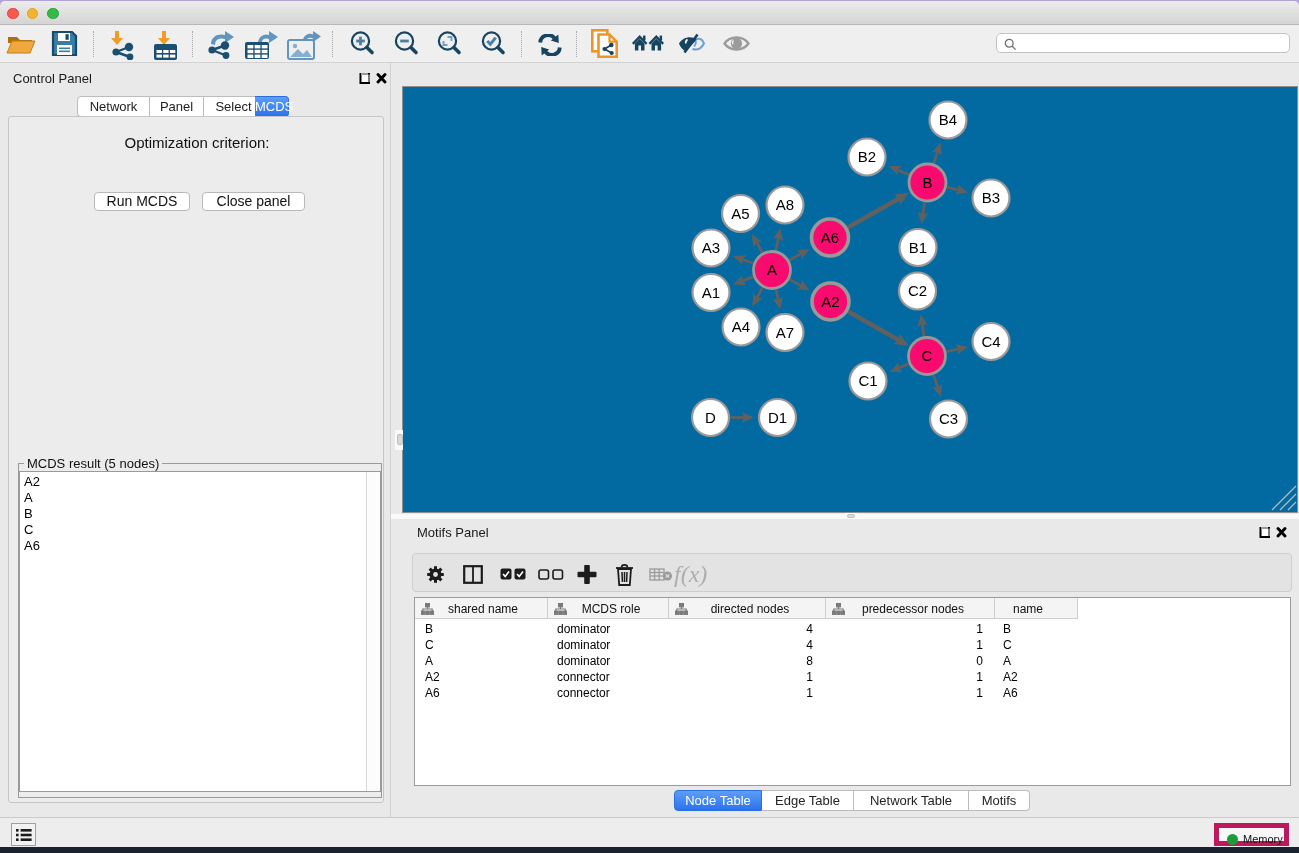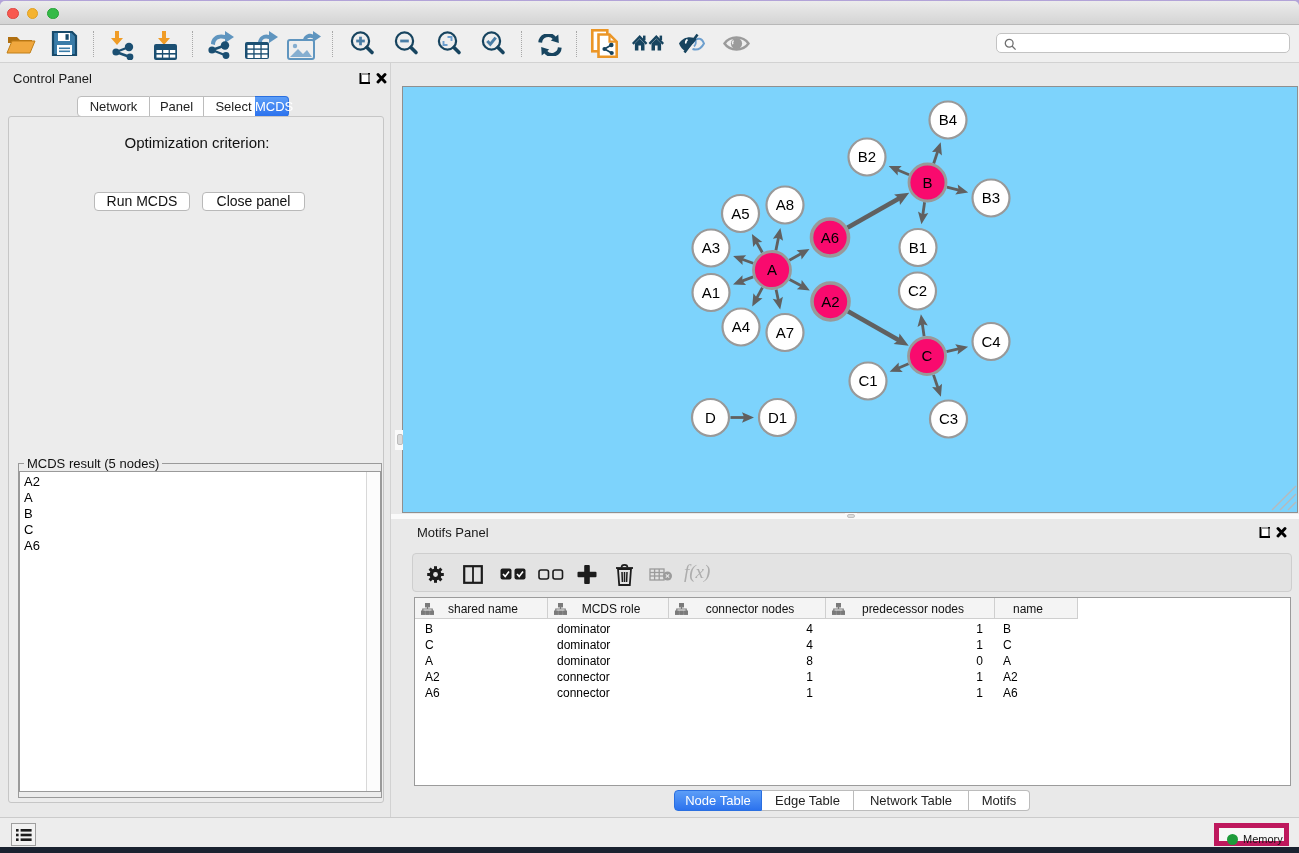--- a/index.html
+++ b/index.html
@@ -56,21 +56,21 @@
 #listbox { left:10px; top:354px; width:362px; height:321px; background:#fff; border:1px solid #9a9a9a; }
 #listbox .scroll { position:absolute; right:0; top:0; width:14px; height:100%; border-left:1px solid #d8d8d8; background:#fcfcfc; }
 #listbox .items { position:absolute; left:4px; top:2px; font-size:13px; color:#000; line-height:16px; }
 
 
 #netwin { left:402px; top:64px; width:896px; height:450px; }
 #net-titlebar { position:absolute; left:0; top:0; width:100%; height:22px;
   background:linear-gradient(#ebebeb,#d2d2d2); border:1px solid #9b9b9b; border-bottom:none;
   border-radius:5px 5px 0 0; }
 #net-titlebar .title { position:absolute; left:0; right:0; top:2px; text-align:center; font-size:14px; color:#2a2a2a; }
-#net-canvas { position:absolute; left:0; top:22px; width:100%; height:427px; background:#7dd3fc;
+#net-canvas { position:absolute; left:0; top:22px; width:100%; height:427px; background:#0369a1;
   border:1px solid #8f8f8f; }
 
 
 #tp-title { left:417px; top:525px; font-size:13px; color:#1a1a1a; }
 #tp-toolbar { left:412px; top:553px; width:880px; height:39px; background:#e3e3e3;
   border:1px solid #cecece; border-radius:4px; }
 #tbl { left:414px; top:597px; width:877px; height:189px; background:#fff; border:1px solid #9b9b9b; }
 #tbl-header { position:absolute; left:0; top:0; width:663px; height:21px; background:#f4f4f4;
   border-bottom:1px solid #cfcfcf; font-size:12px; color:#111; }
 .hcell { position:absolute; top:0; height:21px; border-right:1px solid #cfcfcf; }
@@ -440,32 +440,32 @@
     <g stroke="#9b9b9b" fill="none" stroke-width="1.3">
       <rect x="1" y="1" width="14" height="11"></rect>
       <line x1="1" y1="4.5" x2="15" y2="4.5"></line>
         <line x1="1" y1="8" x2="15" y2="8"></line>
       <line x1="5.6" y1="1" x2="5.6" y2="12"></line>
         <line x1="10.2" y1="1" x2="10.2" y2="12"></line>
     </g>
     <circle cx="18.5" cy="8" r="4.5" fill="#9b9b9b"></circle>
     <path d="M16.8,6.3 L20.2,9.7 M20.2,6.3 L16.8,9.7" stroke="#e3e3e3" stroke-width="1.2"></path>
   </svg>
-  <span style="position:absolute;left:271px;top:7px;font-family:'Liberation Serif',serif;font-style:italic;font-size:19px;color:#adadad;">f(x)</span>
+  <span style="position:absolute;left:261px;top:7px;font-family:'Liberation Serif',serif;font-style:italic;font-size:24px;color:#adadad;">f(x)</span>
 </div>
 <div class="abs" id="tbl">
   <div id="tbl-header">
     <div class="hcell" style="left:0;width:133px">
         <span style="left:8px;width:120px">shared name</span>
       </div>
     <div class="hcell" style="left:133px;width:121px">
         <span style="left:8px;width:110px">MCDS role</span>
       </div>
     <div class="hcell" style="left:254px;width:157px">
-        <span style="left:8px;width:146px">connector nodes</span>
+        <span style="left:8px;width:146px">directed nodes</span>
       </div>
     <div class="hcell" style="left:411px;width:169px">
         <span style="left:8px;width:158px">predecessor nodes</span>
       </div>
     <div class="hcell" style="left:580px;width:83px">
         <span style="left:0;width:66px">name</span>
       </div>
     <svg class="hicon" style="left:6px" width="13" height="12" viewBox="0 0 13 12">
         <use href="#orgchart"></use>
       </svg>

